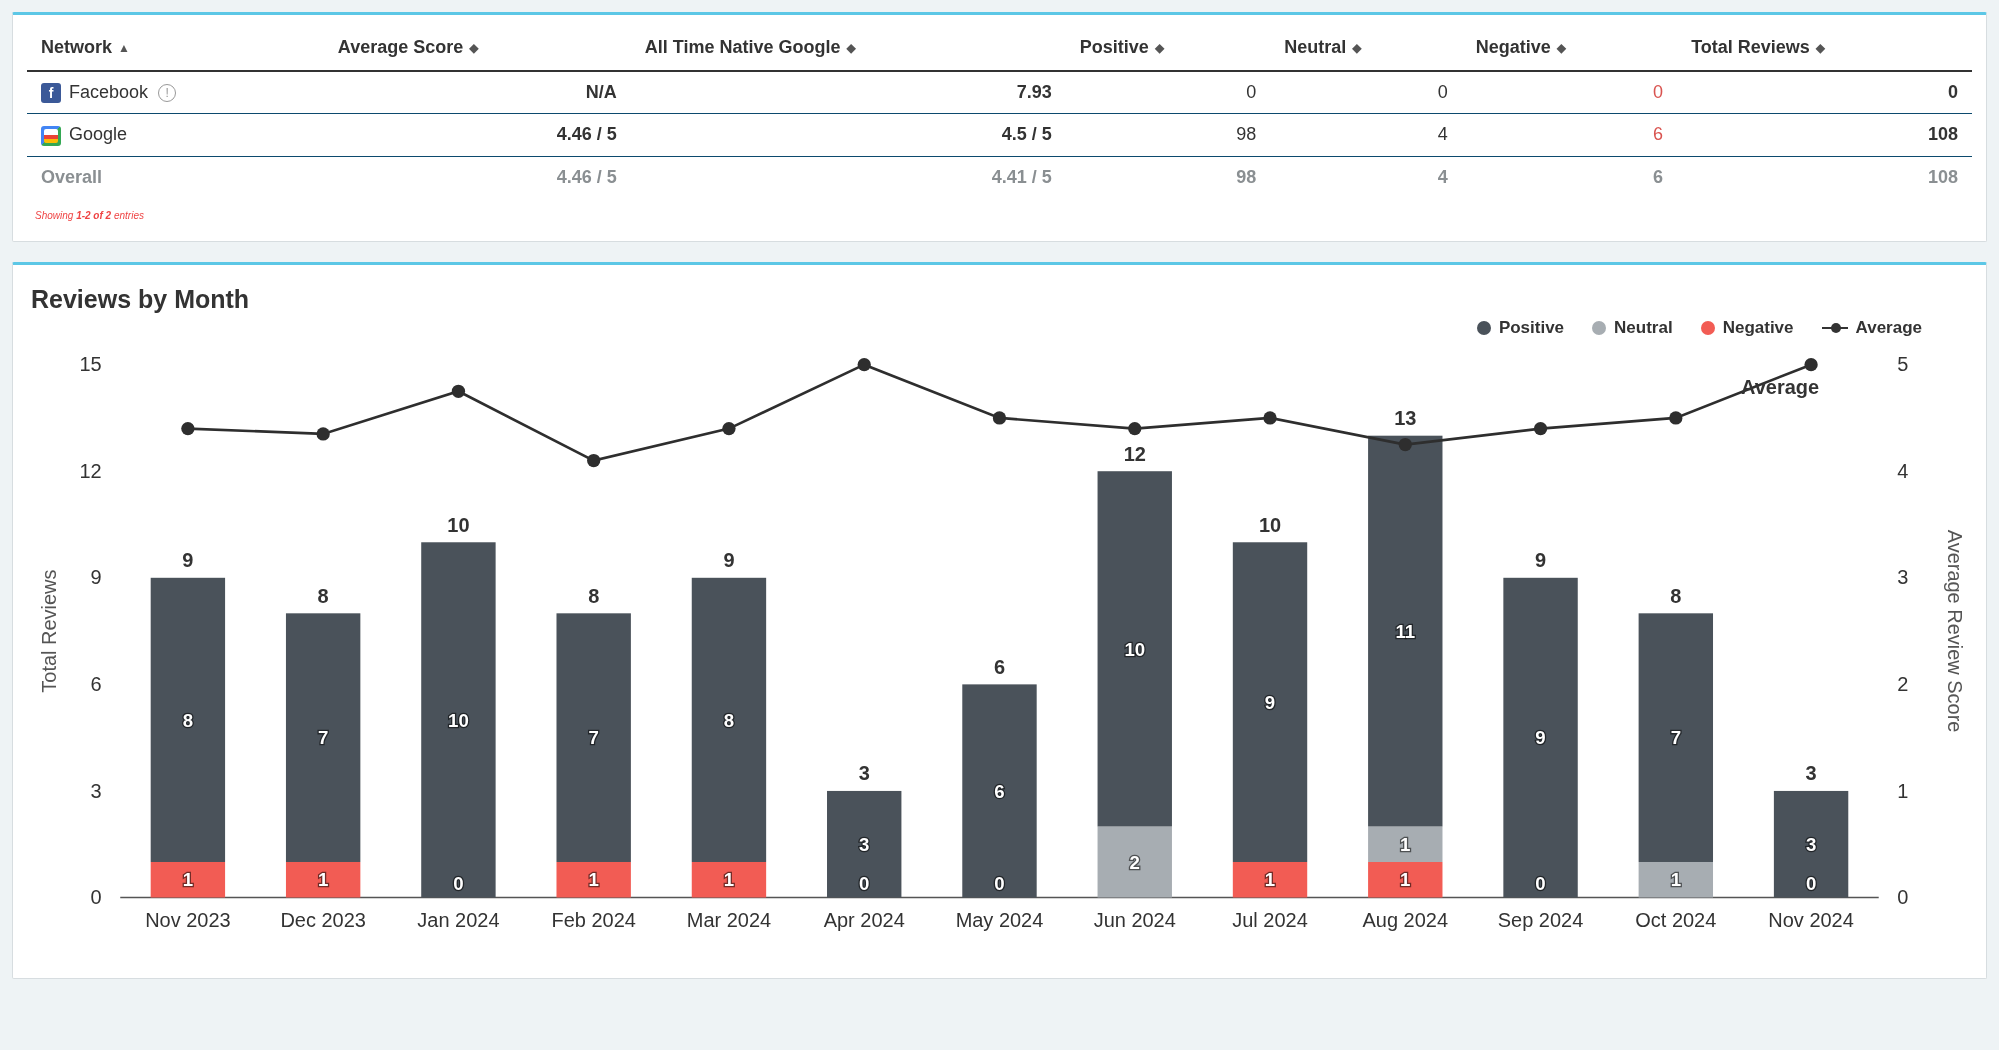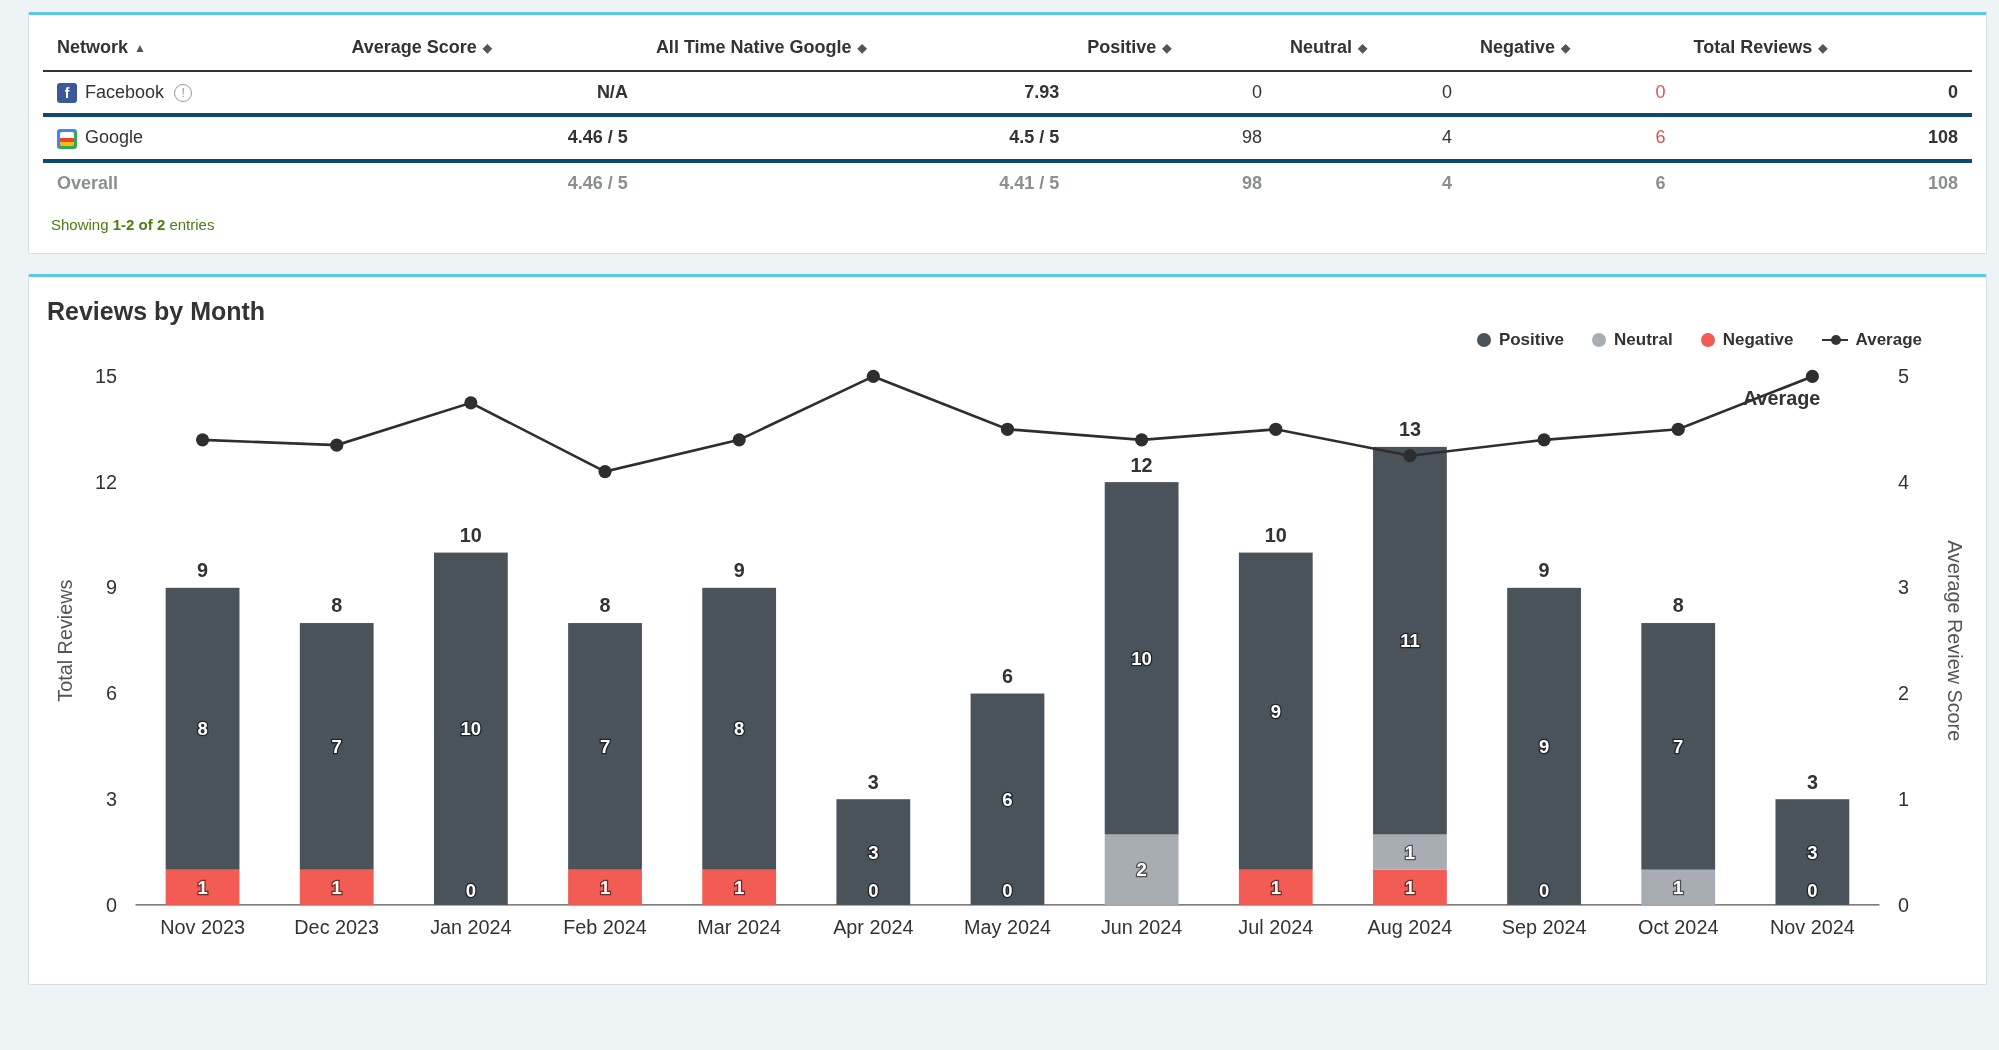--- a/index.html
+++ b/index.html
@@ -10,39 +10,38 @@
     background: #eef3f5;
     color: #333;
   }
   .card {
     background: #fff;
     border: 1px solid #d7dde0;
     border-top: 3px solid #5cc7e6;
     border-radius: 2px;
     margin-bottom: 20px;
     padding: 0;
-    margin-left: 16px;
   }
   .card-inner { padding: 10px 14px 14px 14px; }
   table.data {
     width: 100%;
     border-collapse: collapse;
     font-size: 18px;
   }
   table.data th {
     text-align: left;
     font-weight: 700;
     padding: 12px 14px;
     border-bottom: 2px solid #333;
     white-space: nowrap;
   }
   table.data th:first-child { text-align: left; }
   table.data td {
     padding: 10px 14px;
-    border-bottom: 4px solid #0c4a6e;
+    border-bottom: 1px solid #0c4a6e;
     text-align: right;
     white-space: nowrap;
   }
   table.data td:first-child { text-align: left; }
   table.data tr.overall td {
     color: #8a8f92;
     font-weight: 700;
     border-bottom: none;
     border-top: 1px solid #ccc;
   }
@@ -60,21 +59,21 @@
     border-radius:3px; vertical-align:middle; margin-right:8px; position:relative;
   }
   .icon-goog::after{ content:""; position:absolute; inset:3px; background:#fff; border-radius:2px;
     background: linear-gradient(180deg,#fff 0 40%, #ea4335 40% 70%, #fbbc05 70% 100%);
   }
   .info-circ {
     display:inline-block; width:18px; height:18px; border:1px solid #999;
     border-radius:50%; color:#999; font-size:12px; line-height:16px;
     text-align:center; margin-left:10px; vertical-align:middle;
   }
-  .entries { font-size: 15px; color:#4d7c0f; padding: 12px 8px 6px 8px; }
+  .entries { font-size: 10px; color:#ef4444; padding: 12px 8px 6px 8px; font-style: italic; }
   .chart-title { font-size: 25px; font-weight:700; padding: 10px 4px 4px 4px; }
   .chart-wrap { position:relative; width:100%; }
   svg { display:block; }
   .legend { display:flex; gap:28px; justify-content:flex-end; font-size:17px; font-weight:600; color:#333; padding-right:50px; align-items:center;}
   .legend .dot { display:inline-block; width:14px; height:14px; border-radius:50%; margin-right:8px; vertical-align:middle;}
   .legend .line-mark { display:inline-block; width:26px; height:2px; background:#333; position:relative; vertical-align:middle; margin-right:8px;}
   .legend .line-mark::after{content:"";position:absolute;left:9px;top:-4px;width:10px;height:10px;border-radius:50%;background:#333;}
   .axis-label { font-size:15px; fill:#555; }
   .tick-label { font-size:15px; fill:#333; }
   .bar-label { font-size:14px; fill:#fff; font-weight:700; text-anchor:middle; paint-order: stroke; stroke:#00000088; stroke-width:2px; }

